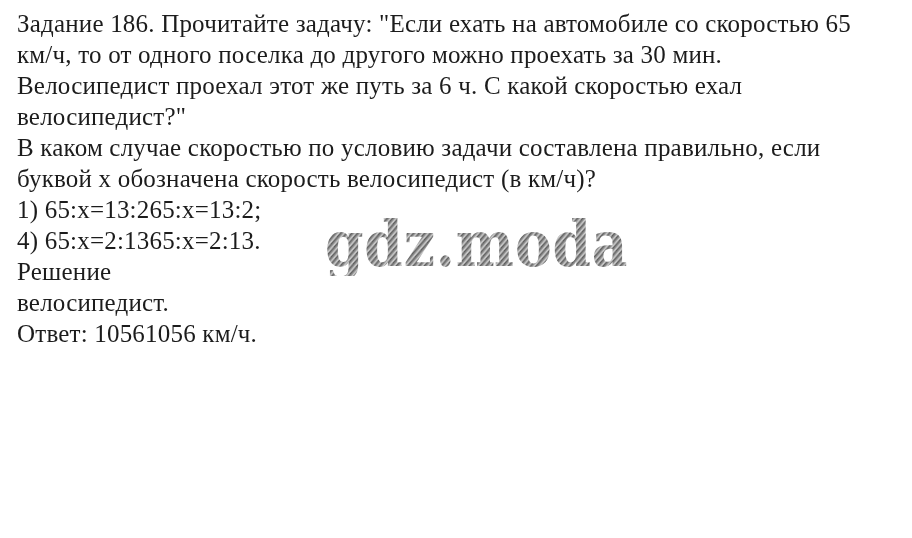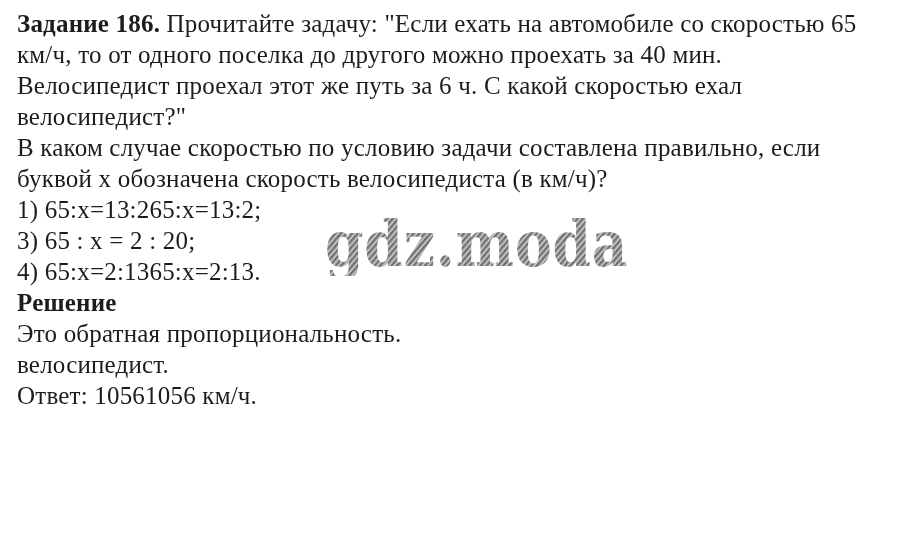--- a/index.html
+++ b/index.html
@@ -21,21 +21,21 @@
     position: absolute;
     top: 8px;
     left: 17px;
     right: 8px;
   }
   .line {
     white-space: nowrap;
     letter-spacing: 0.2px;
   }
   .bold {
-    font-weight: bold;
+    font-weight: normal;
   }
   .watermark {
     position: absolute;
     left: 325px;
     top: 212px;
     font-family: "DejaVu Serif", "Liberation Serif", serif;
     font-weight: bold;
     font-size: 64px;
     line-height: 1;
     letter-spacing: 1px;
@@ -54,31 +54,29 @@
     }
   }
 </style>
 </head>
 <body>
 
 <div class="doc">
 
   <div class="line"><span class="bold">Задание 186.</span><span> Прочитайте задачу: "Если ехать на автомобиле со скоростью 65</span></div>
 
-  <div class="line">км/ч, то от одного поселка до другого можно проехать за 40 мин.</div>
+  <div class="line">км/ч, то от одного поселка до другого можно проехать за 30 мин.</div>
   <div class="line">Велосипедист проехал этот же путь за 6 ч. С какой скоростью ехал</div>
   <div class="line">велосипедист?"</div>
 
   <div class="line">В каком случае скоростью по условию задачи составлена правильно, если</div>
-  <div class="line">буквой x обозначена скорость велосипедиста (в км/ч)?</div>
+  <div class="line">буквой x обозначена скорость велосипедист (в км/ч)?</div>
 
   <div class="line">1) 65:x=13:265:x=13:2;</div>
-  <div class="line">3) 65 : x = 2 : 20;</div>
   <div class="line">4) 65:x=2:1365:x=2:13.</div>
 
   <div class="line bold">Решение</div>
-  <div class="line">Это обратная пропорциональность.</div>
   <div class="line">велосипедист.</div>
   <div class="line">Ответ: 10561056 км/ч.</div>
 
 </div>
 
 <div class="watermark">gdz.moda</div>
 
 </body></html>

